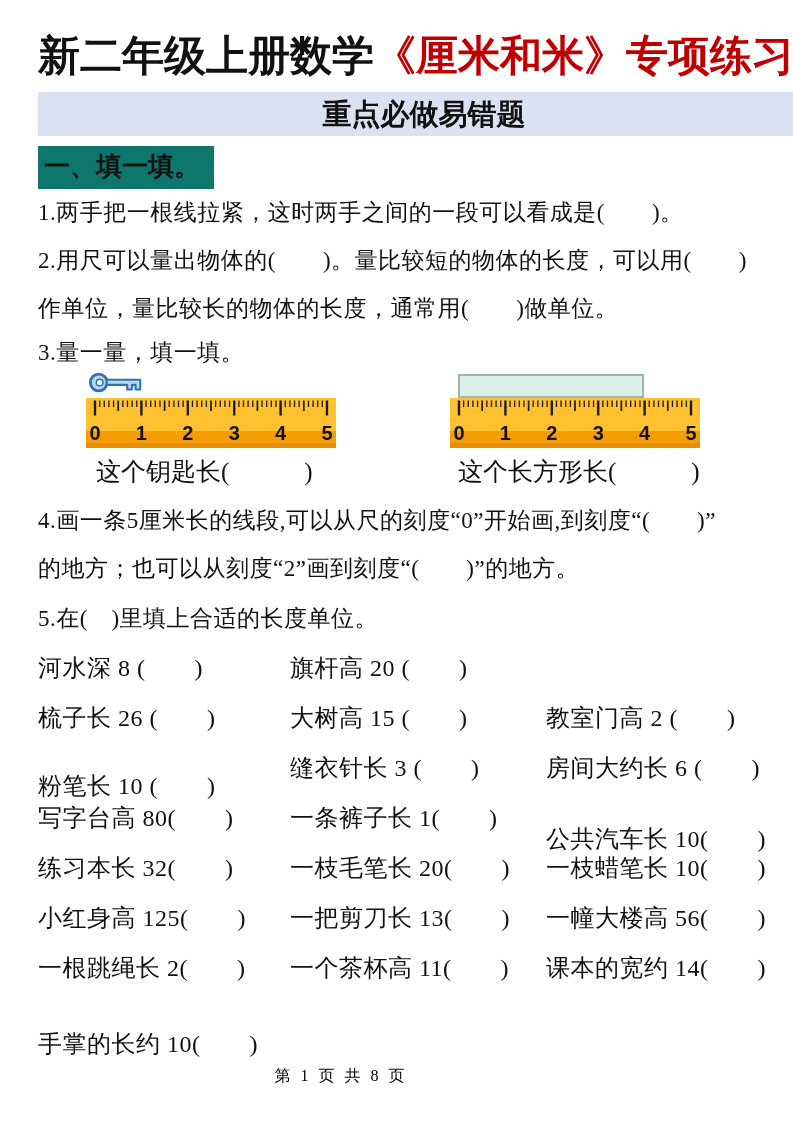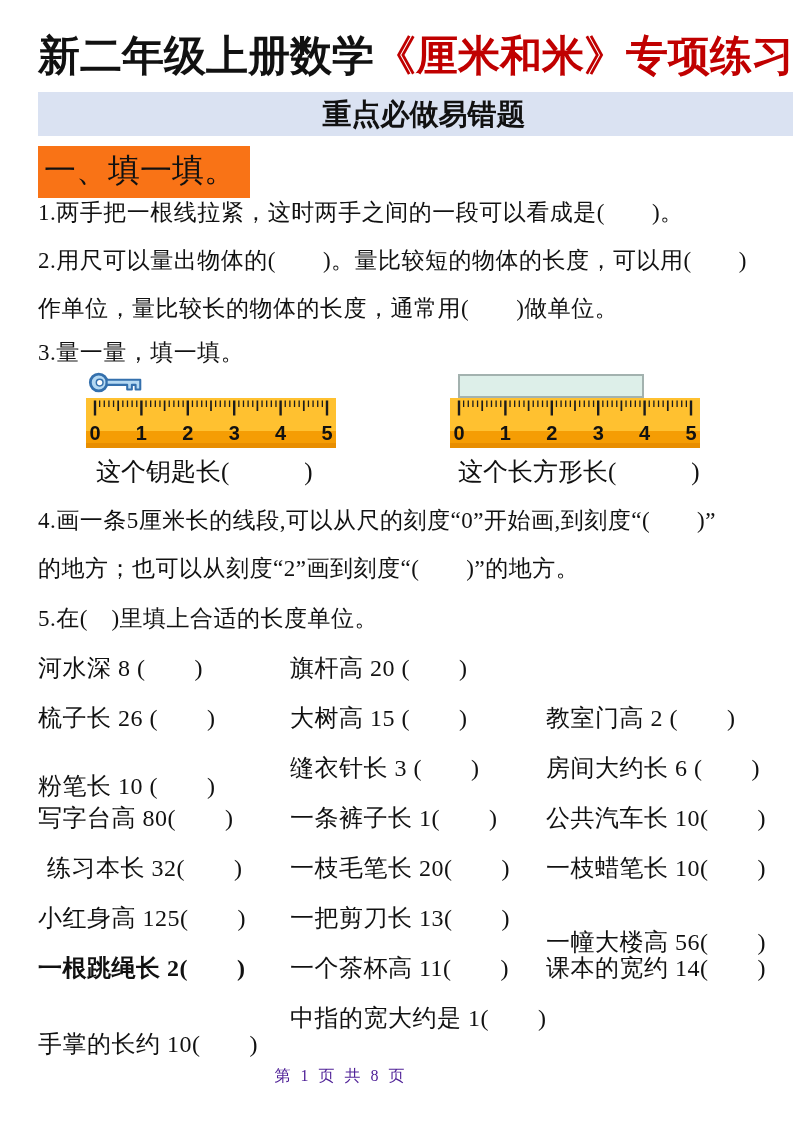--- a/index.html
+++ b/index.html
@@ -17,23 +17,23 @@
   }
   .title .red{color:#c00000;}
   .subtitle-bar{
     position:absolute;left:38px;top:92px;width:772px;height:44px;
     background:#dae2f2;
     text-align:center;line-height:44px;
     font-size:29px;font-weight:600;
   }
   .section-heading{
     position:absolute;left:38px;top:146px;
-    background:#f97316;
+    background:#0f766e;
     padding:3px 14px 5px 6px;
-    font-size:32px;font-weight:400;white-space:pre;
+    font-size:26px;font-weight:700;white-space:pre;
   }
   .q-line{
     position:absolute;left:38px;width:740px;
     font-size:23px;white-space:pre;letter-spacing:0.5px;
   }
   .caption{
     position:absolute;font-size:25px;white-space:pre;
   }
   .key-icon{position:absolute;left:88px;top:369px;width:56px;height:28px;}
   .ruler{position:absolute;width:250px;height:50px;}
@@ -48,21 +48,21 @@
     display:grid;
     grid-template-columns:252px 256px 1fr;
     grid-auto-rows:50px;
     align-items:start;
   }
   .unit-cell{
     font-size:24px;white-space:pre;letter-spacing:0.5px;
   }
   .footer{
     position:absolute;left:0;top:1066px;width:682px;
-    text-align:center;font-size:16px;color:#4c1d95;letter-spacing:3px;
+    text-align:center;font-size:16px;color:#000000;letter-spacing:3px;
   }
 </style>
 </head>
 <body>
 
 <div class="page">
 
   <div class="title"><span>新二年级上册数学</span><span class="red">《厘米和米》专项练习</span></div>
 
   <div class="subtitle-bar">重点必做易错题</div>
@@ -217,29 +217,28 @@
       <span class="unit-cell" style="grid-area: 1 / 1;">河水深 8 (　　)</span>
       <span class="unit-cell" style="grid-area: 1 / 2;">旗杆高 20 (　　)</span>
       <span class="unit-cell" style="grid-area: 2 / 1;">梳子长 26 (　　)</span>
       <span class="unit-cell" style="grid-area: 2 / 2;">大树高 15 (　　)</span>
       <span class="unit-cell" style="grid-area: 2 / 3;">教室门高 2 (　　)</span>
       <span class="unit-cell" style="grid-area: 3 / 1; margin-top: 18px;">粉笔长 10 (　　)</span>
       <span class="unit-cell" style="grid-area: 3 / 2;">缝衣针长 3 (　　)</span>
       <span class="unit-cell" style="grid-area: 3 / 3;">房间大约长 6 (　　)</span>
       <span class="unit-cell" style="grid-area: 4 / 1;">写字台高 80(　　)</span>
       <span class="unit-cell" style="grid-area: 4 / 2;">一条裤子长 1(　　)</span>
-      <span class="unit-cell" style="grid-area: 4 / 3;">公共汽车长 10(　　)</span>
-      <span class="unit-cell" style="grid-area: 5 / 1; margin-left: 9px;">练习本长 32(　　)</span>
+      <span class="unit-cell" style="grid-area: 4 / 3; margin-top: 21px;">公共汽车长 10(　　)</span>
+      <span class="unit-cell" style="grid-area: 5 / 1;">练习本长 32(　　)</span>
       <span class="unit-cell" style="grid-area: 5 / 2;">一枝毛笔长 20(　　)</span>
       <span class="unit-cell" style="grid-area: 5 / 3;">一枝蜡笔长 10(　　)</span>
       <span class="unit-cell" style="grid-area: 6 / 1;">小红身高 125(　　)</span>
       <span class="unit-cell" style="grid-area: 6 / 2;">一把剪刀长 13(　　)</span>
-      <span class="unit-cell" style="grid-area: 6 / 3; margin-top: 24px;">一幢大楼高 56(　　)</span>
-      <span class="unit-cell" style="grid-area: 7 / 1; font-weight: bold;">一根跳绳长 2(　　)</span>
+      <span class="unit-cell" style="grid-area: 6 / 3;">一幢大楼高 56(　　)</span>
+      <span class="unit-cell" style="grid-area: 7 / 1;">一根跳绳长 2(　　)</span>
       <span class="unit-cell" style="grid-area: 7 / 2;">一个茶杯高 11(　　)</span>
       <span class="unit-cell" style="grid-area: 7 / 3;">课本的宽约 14(　　)</span>
       <span class="unit-cell" style="grid-area: 8 / 1; margin-top: 26px;">手掌的长约 10(　　)</span>
-      <span class="unit-cell" style="grid-area: 8 / 2;">中指的宽大约是 1(　　)</span>
     </div>
 
   <div class="footer">第 1 页 共 8 页</div>
 
 </div>
 
 </body></html>

